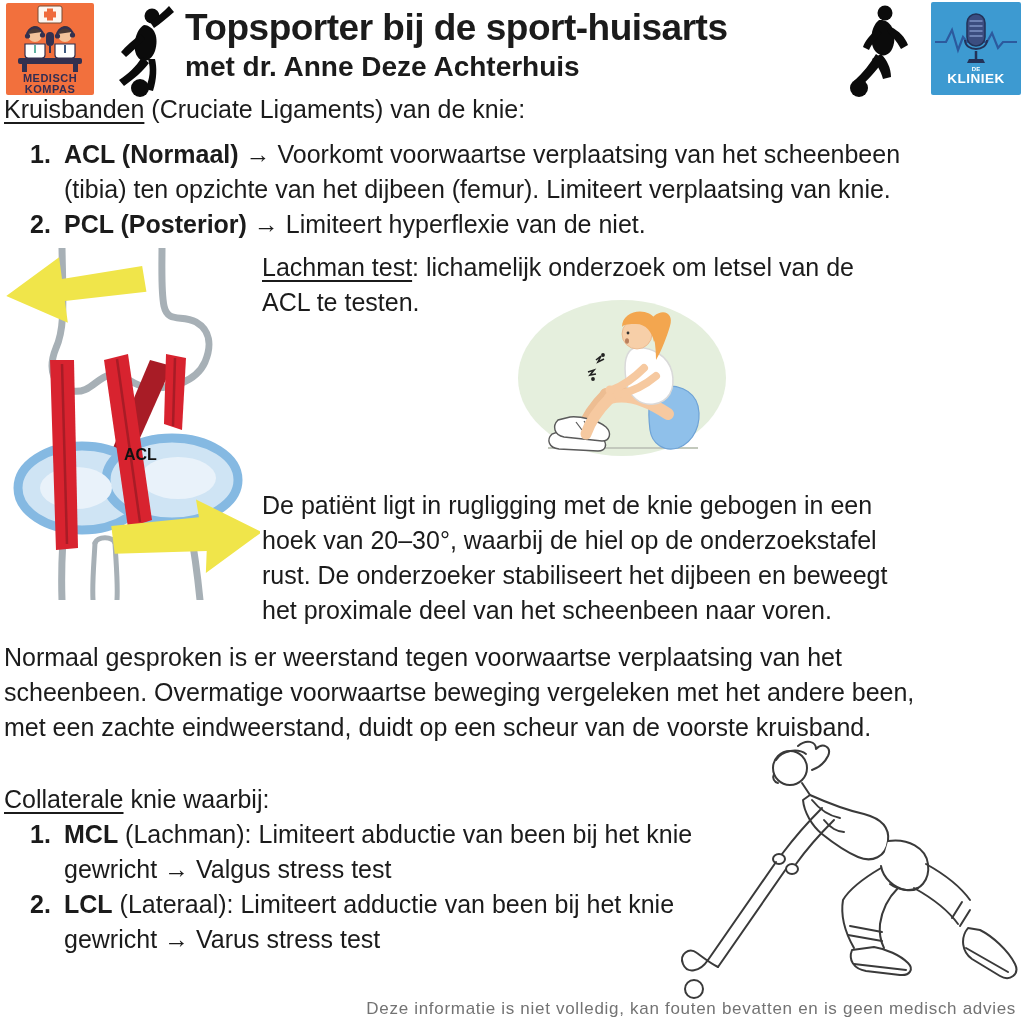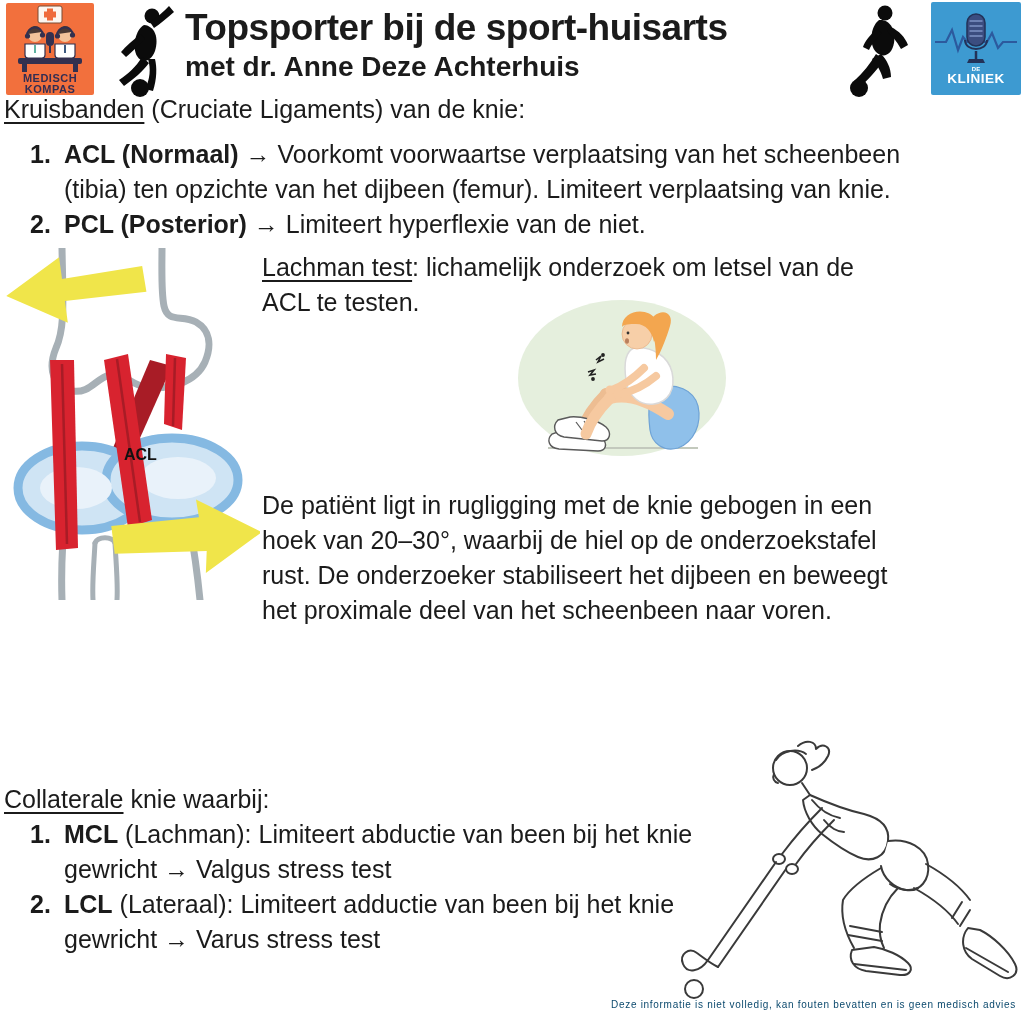--- a/index.html
+++ b/index.html
@@ -13,22 +13,22 @@
   .title2 { font-size:28px; font-weight:700; line-height:34px; }
   .body-text { font-size:25px; line-height:35px; }
   .prelines { white-space:pre-line; }
   .u { text-decoration:underline; text-decoration-thickness:2px; text-underline-offset:4px; }
   .b { font-weight:700; }
   .list { left:4px; width:1018px; }
   .li { display:flex; }
   .li .num { flex:0 0 60px; box-sizing:border-box; padding-left:26px; font-weight:700; }
   .li .content { flex:1 1 auto; }
   .disclaimer {
-    top:999px; right:8px; font-size:10px; letter-spacing:0.7px;
-    color:#0c4a6e; font-weight:500;
+    top:999px; right:8px; font-size:17px; letter-spacing:0.7px;
+    color:#737373; font-weight:500;
   }
   svg { display:block; }
   .logo-text { font-weight:800; }
 </style>
 </head>
 <body>
 
 <div class="canvas">
 
   <svg class="abs" style="left:6px; top:3px;" width="88" height="92" viewBox="0 0 88 92">
@@ -215,20 +215,23 @@
         <circle cx="77" cy="81" r="1.1" fill="#222222"></circle>
       </g>
     </g>
   </svg>
 
   <div class="abs body-text prelines" style="left:262px; top:488px; width:748px;">De patiënt ligt in rugligging met de knie gebogen in een
 hoek van 20–30°, waarbij de hiel op de onderzoekstafel
 rust. De onderzoeker stabiliseert het dijbeen en beweegt
 het proximale deel van het scheenbeen naar voren.</div>
 
+  <div class="abs body-text prelines" style="left:4px; top:640px; width:1018px;">Normaal gesproken is er weerstand tegen voorwaartse verplaatsing van het
+scheenbeen. Overmatige voorwaartse beweging vergeleken met het andere been,
+met een zachte eindweerstand, duidt op een scheur van de voorste kruisband.</div>
 
   <svg class="abs" style="left:672px; top:738px;" width="350" height="268" viewBox="0 0 350 268">
     <g fill="none" stroke="#3a3a3a" stroke-width="2" stroke-linecap="round" stroke-linejoin="round">
 
       <path d="M126,8 C134,1 144,3 144,11 M144,11 C151,4 160,9 156,18 C152,26 146,30 140,32"></path>
 
       <circle cx="118" cy="30" r="17" fill="#ffffff"></circle>
       <path d="M104,22 C110,12 126,10 134,16"></path>
       <path d="M102,36 C100,40 102,44 106,45"></path>
 

